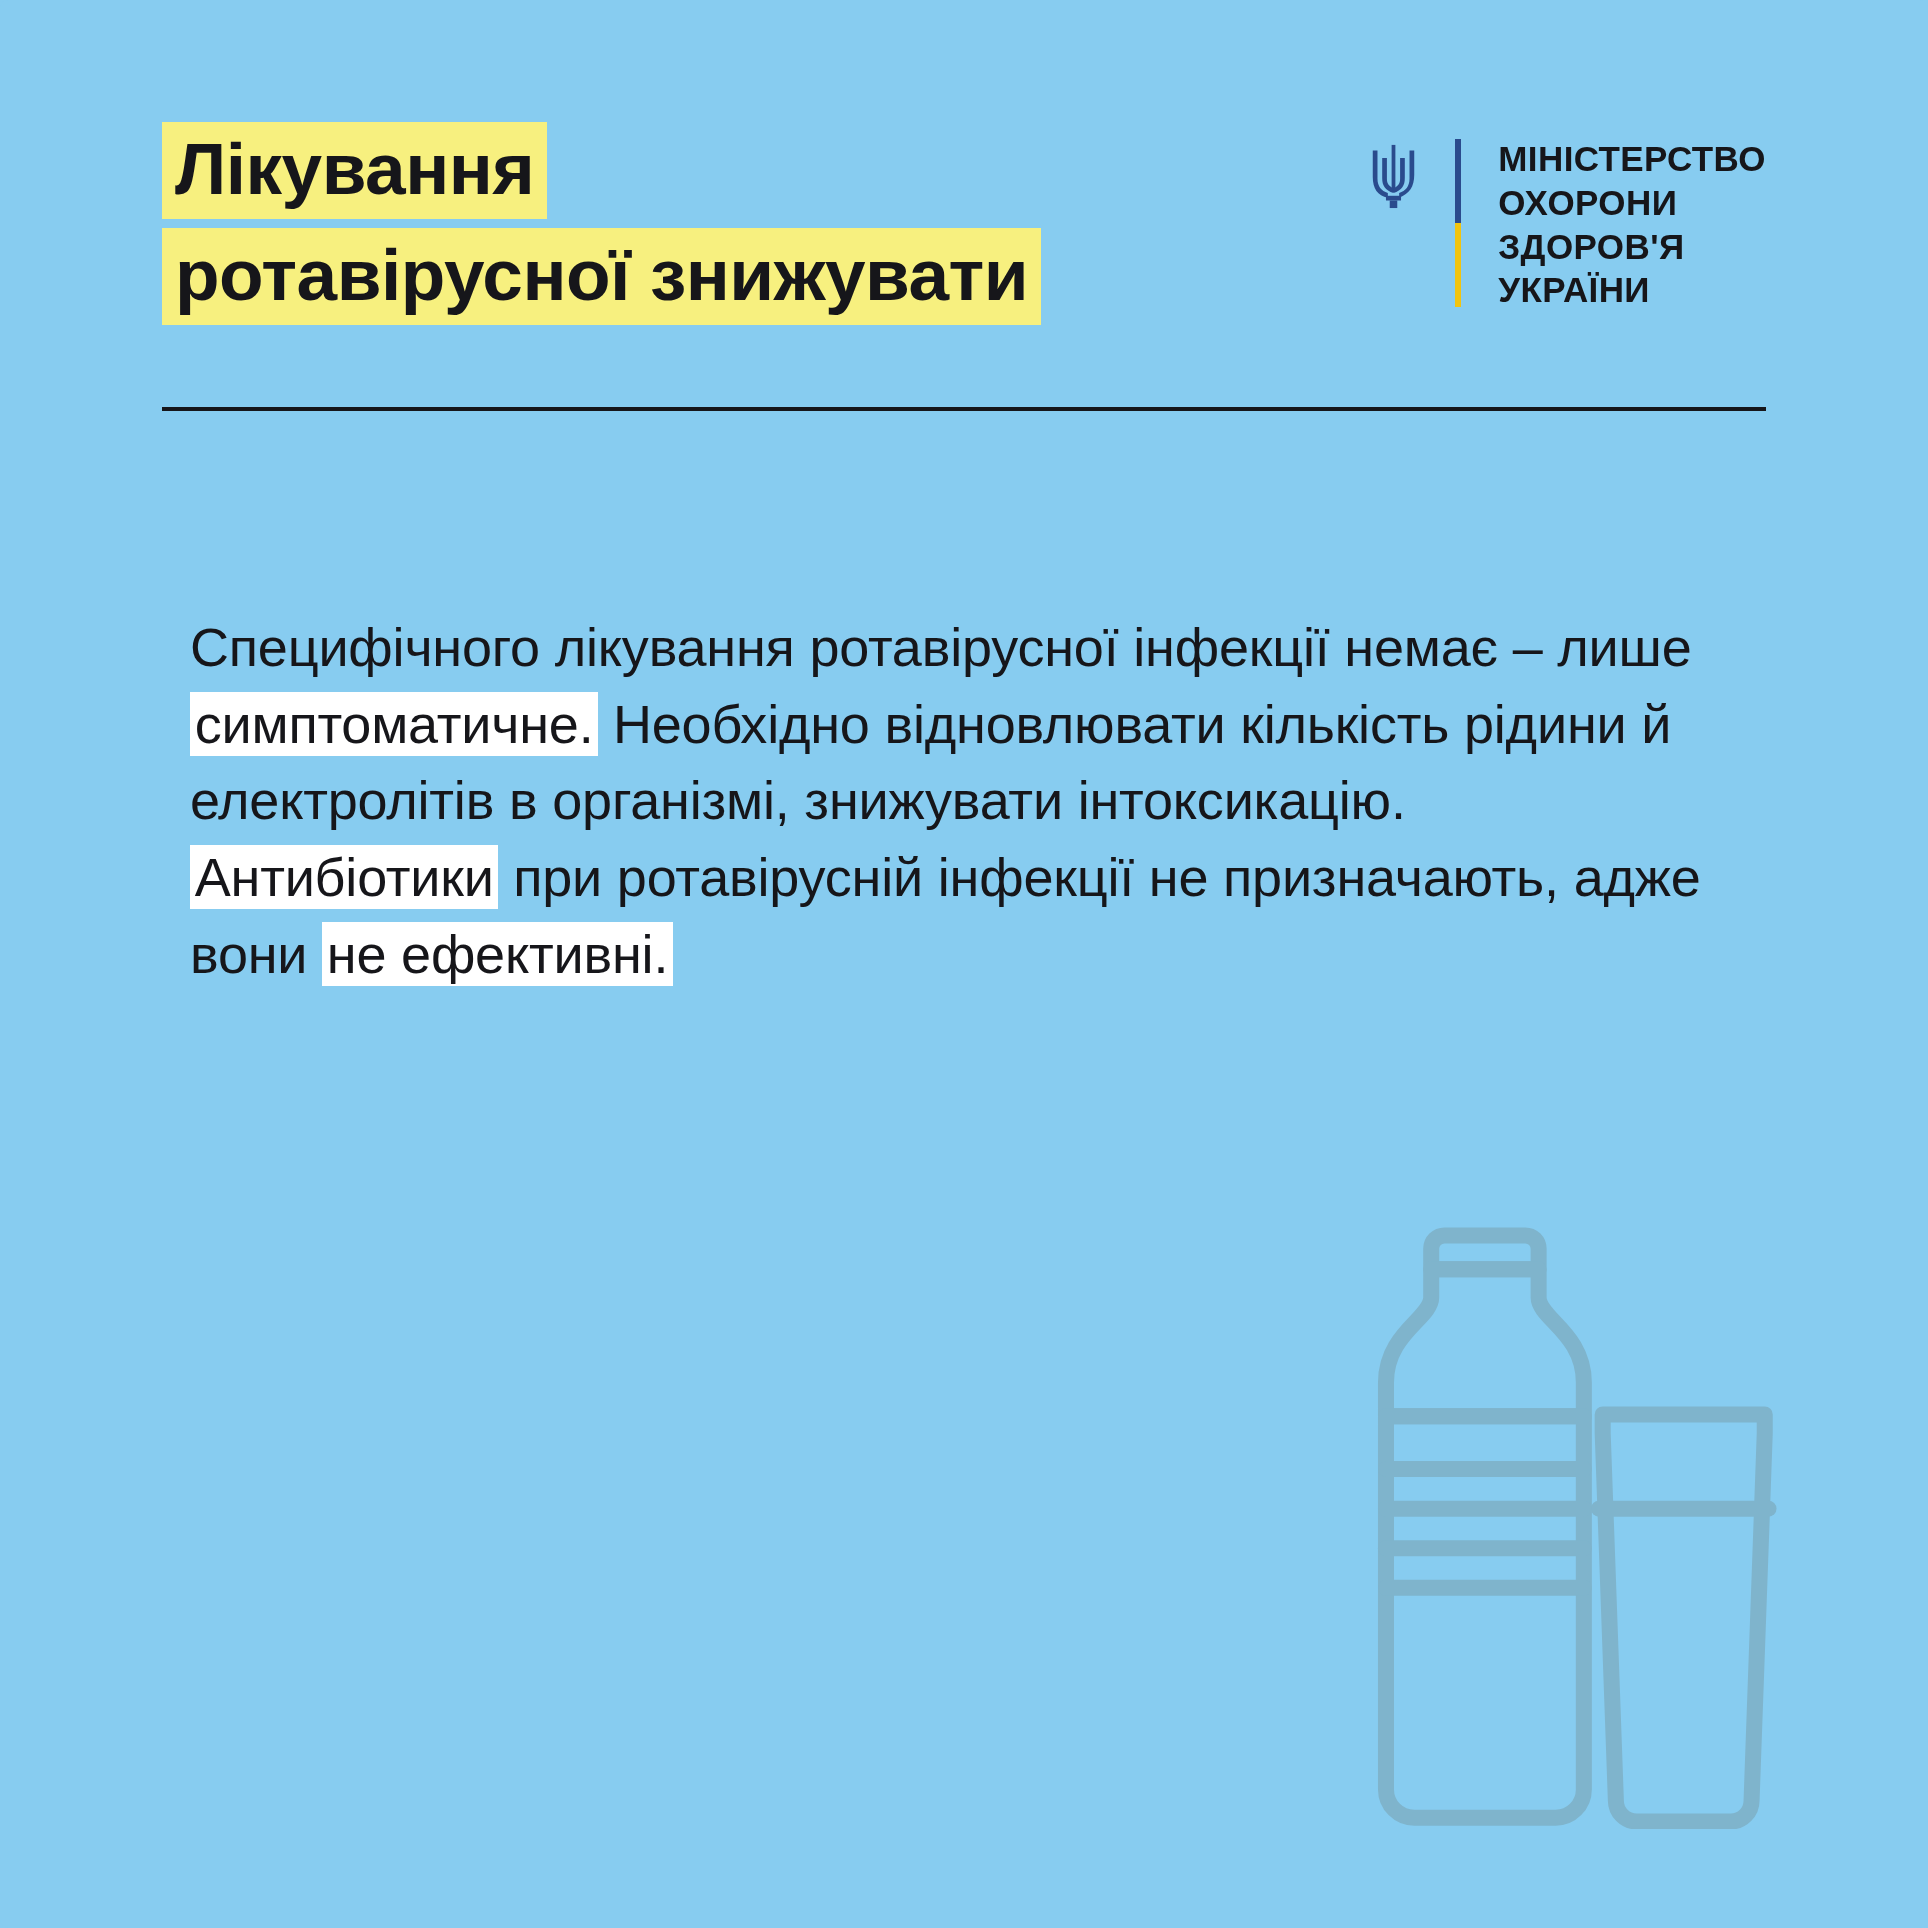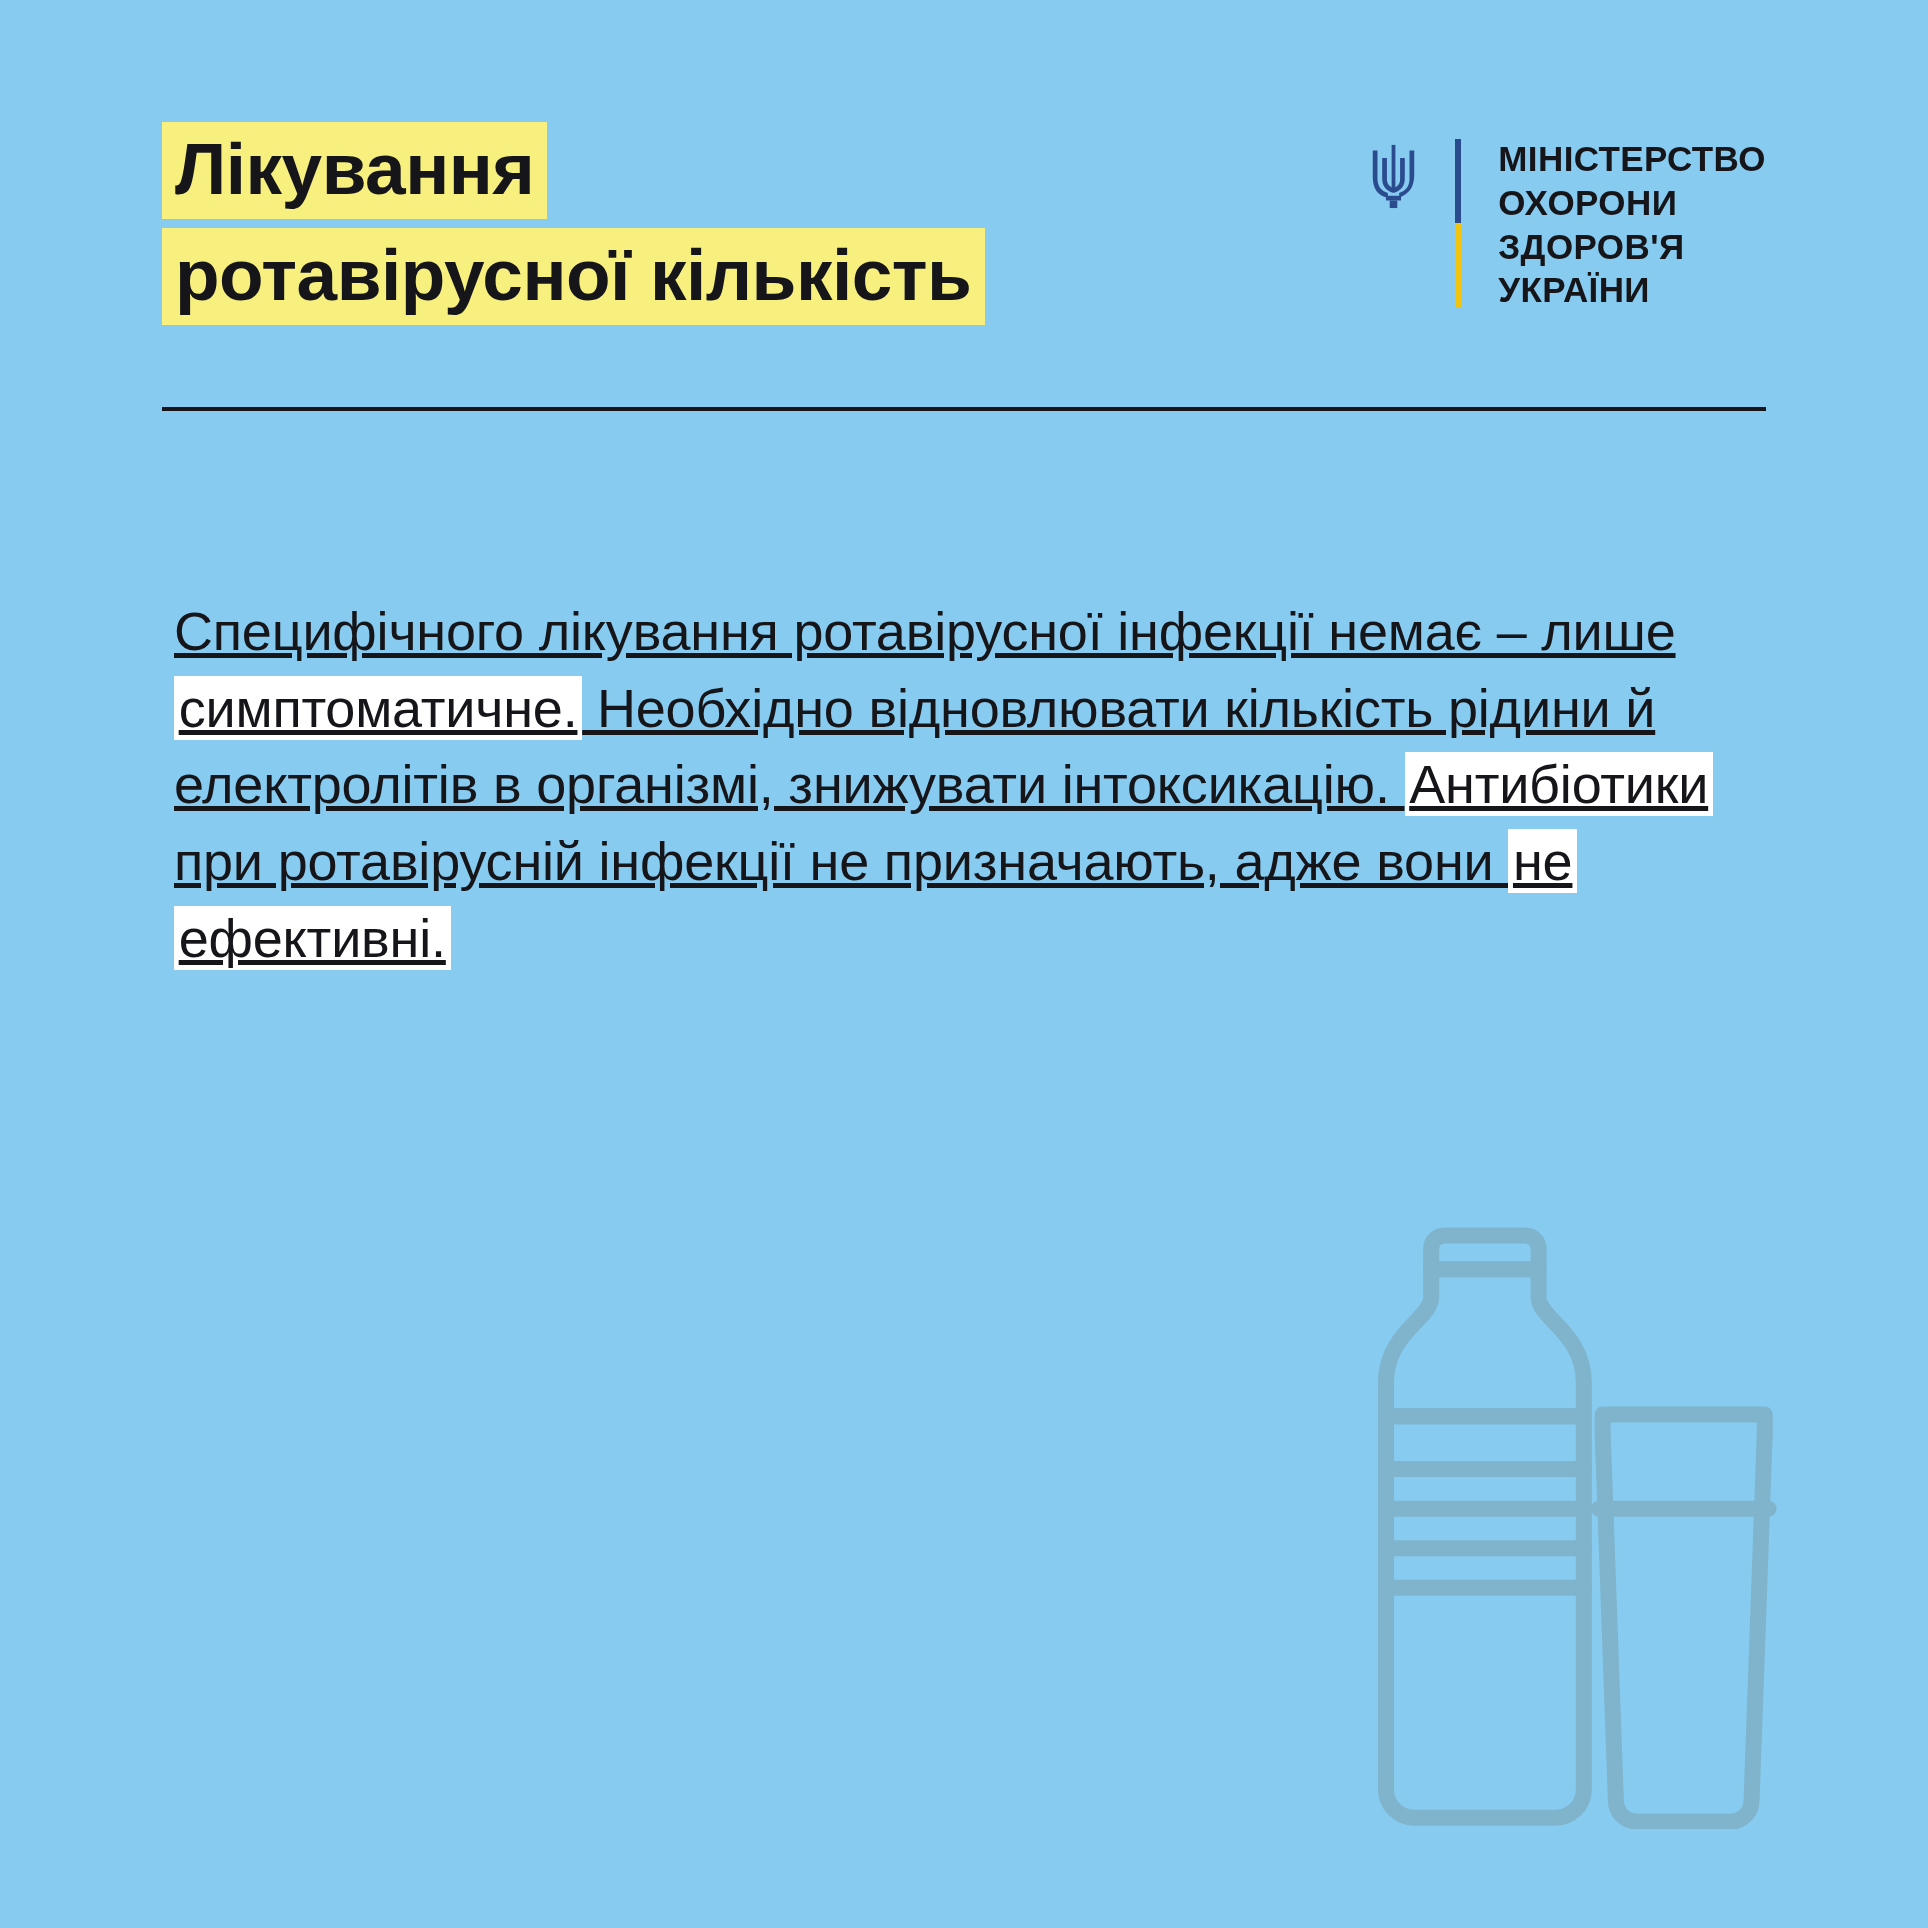--- a/index.html
+++ b/index.html
@@ -100,21 +100,21 @@
   .body-text {
     position: absolute;
     left: 174px;
     top: 593px;
     width: 1544px;
     color: #16161a;
     font-size: 54px;
     line-height: 1.42;
     letter-spacing: -0.2px;
   }
-  .body-text p { margin: 0; text-decoration: underline; }
+  .body-text p { margin: 16px; }
   .hl {
     background: #ffffff;
     padding: 1.9px 4.7px;
     box-decoration-break: clone;
     -webkit-box-decoration-break: clone;
   }
 
   
   .illustration {
     position: absolute;
@@ -126,21 +126,21 @@
 </style>
 </head>
 <body>
 
 <div class="page">
 
   <div class="header">
 
     <div class="title-block">
       <div class="title-line">Лікування</div><br>
-      <div class="title-line">ротавірусної кількість</div>
+      <div class="title-line">ротавірусної знижувати</div>
     </div>
 
     <div class="logo">
       <svg class="trident" viewBox="0 0 52 70">
         <g fill="#2a4b8d">
           <path d="M24 2 h4 v50 h-4 z"></path>
           <path d="M4 8 h5 v30 c0 8 4 13 11 15 l0 5 C9 56 4 48 4 36 z"></path>
           <path d="M48 8 h-5 v30 c0 8 -4 13 -11 15 l0 5 c11 -4 16 -12 16 -24 z"></path>
           <path d="M14 16 h5 v22 c0 5 2 8 7 10 v5 c-9 -3 -12 -8 -12 -16 z"></path>
           <path d="M38 16 h-5 v22 c0 5 -2 8 -7 10 v5 c9 -3 12 -8 12 -16 z"></path>

